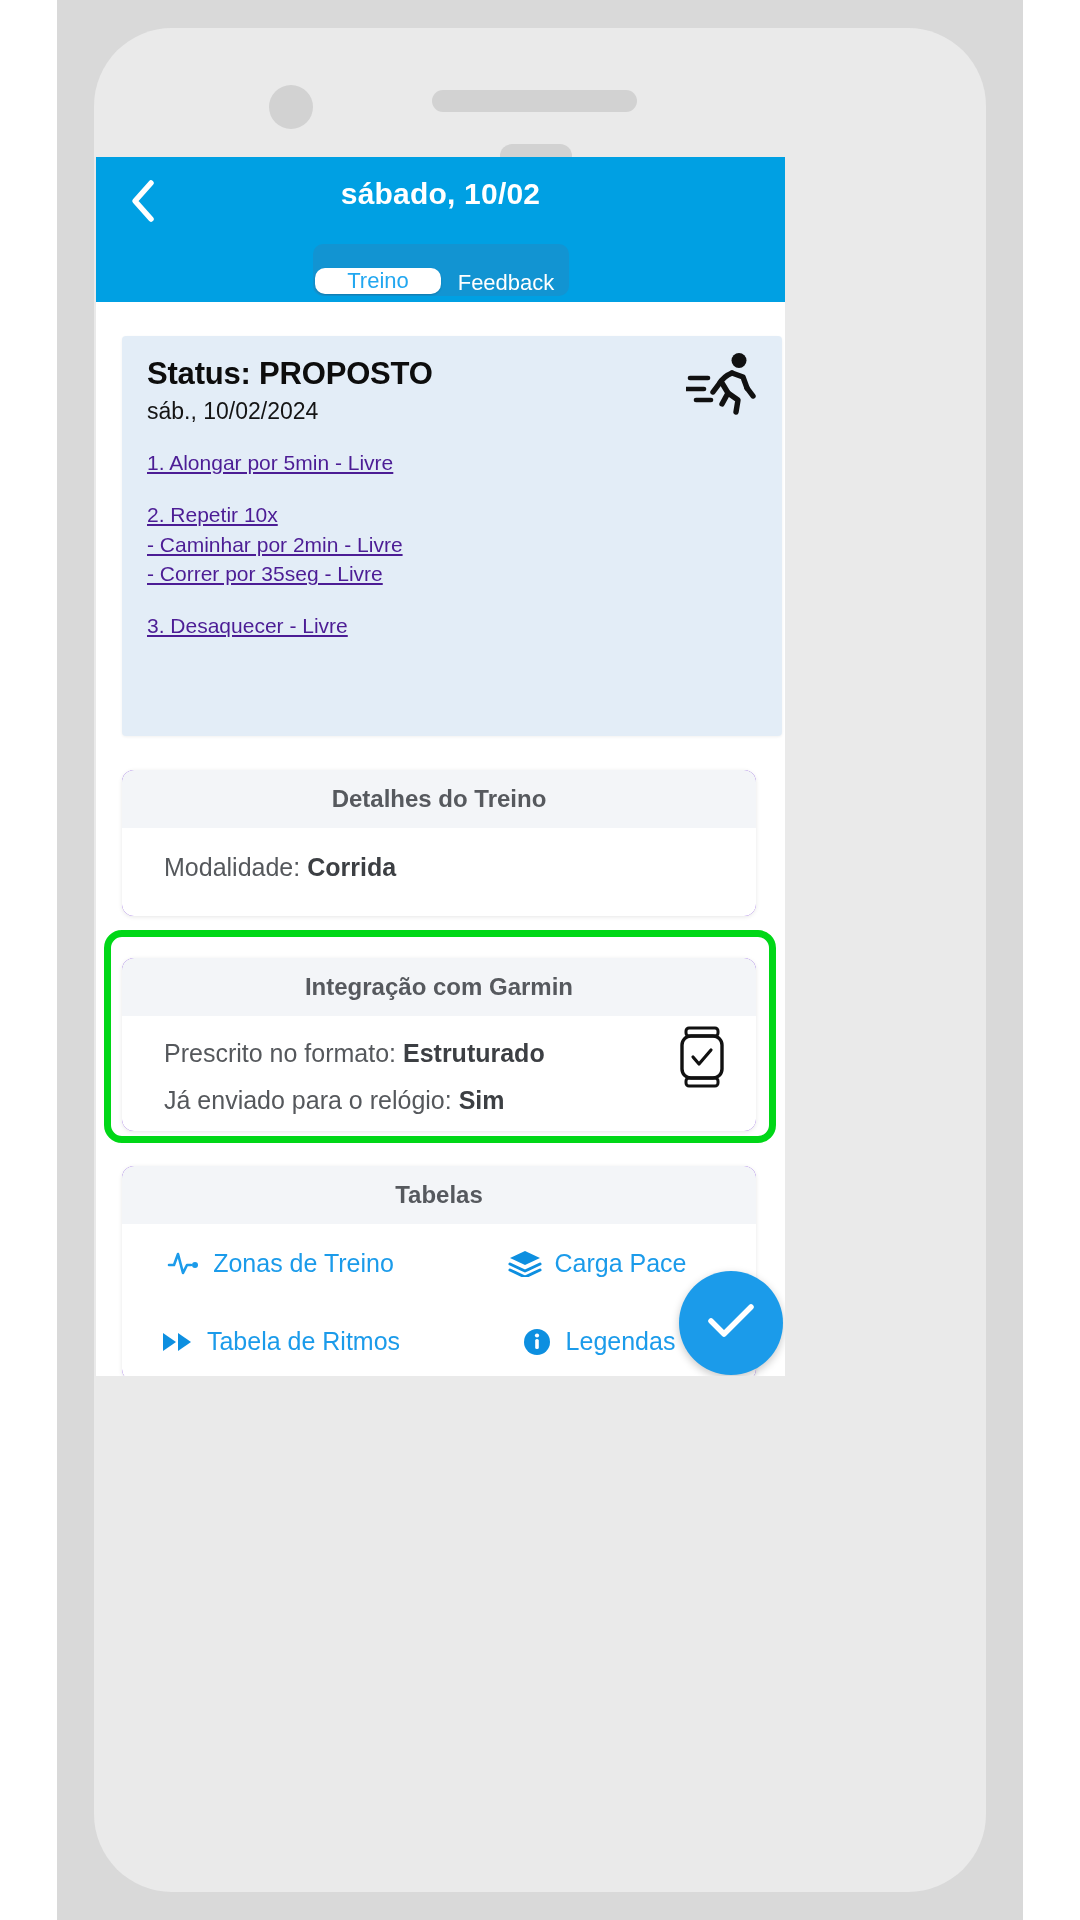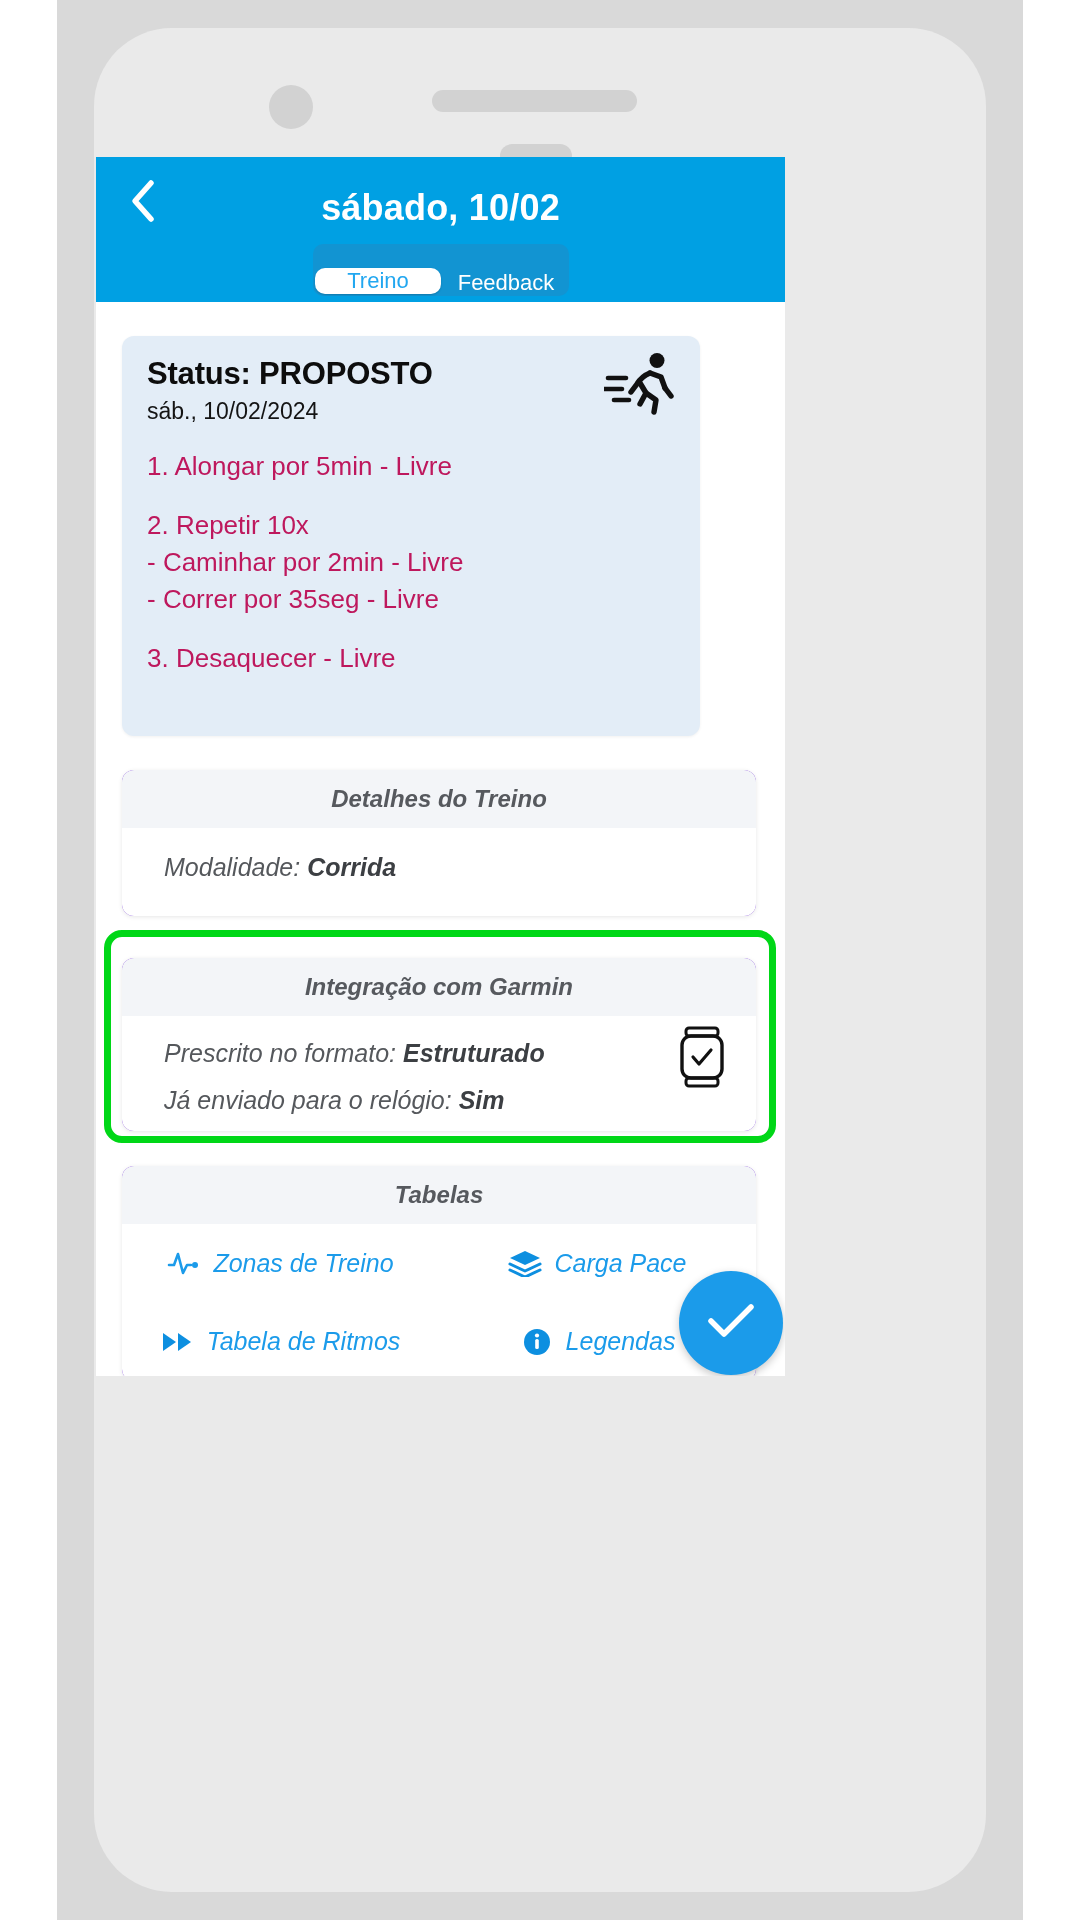--- a/index.html
+++ b/index.html
@@ -100,25 +100,25 @@
     height: 60px;
     display: flex;
     align-items: center;
     justify-content: center;
     cursor: pointer;
   }
   .back-button svg { display: block; }
   .appbar-title {
     position: absolute;
     left: 0;
-    top: 30px;
+    top: 20px;
     width: 689px;
     text-align: center;
     color: #ffffff;
-    font-size: 36px;
+    font-size: 30px;
     font-weight: bold;
     letter-spacing: 0.2px;
   }
 
   
   .segmented {
     position: absolute;
     left: 217px;
     top: 87px;
     width: 256px;
@@ -154,24 +154,24 @@
     width: 689px;
     height: 1074px;
     background: #ffffff;
   }
 
   
   .status-card {
     position: absolute;
     left: 26px;
     top: 34px;
-    width: 578px;
+    width: 660px;
     height: 400px;
     background: #e3edf7;
-    border-radius: 12px;
+    border-radius: 4px;
     box-shadow: 0 1px 3px rgba(0,0,0,0.06);
   }
   .status-title {
     position: absolute;
     left: 25px;
     top: 20px;
     font-size: 31px;
     font-weight: bold;
     color: #0d0d0d;
     letter-spacing: -0.2px;
@@ -190,37 +190,37 @@
     width: 74px;
     height: 70px;
   }
   .steps {
     position: absolute;
     left: 25px;
     top: 112px;
     right: 20px;
   }
   .step-line {
-    font-size: 26px;
-    color: #be185d;
+    font-size: 21px;
+    color: #4c1d95;
     line-height: 1.42;
     white-space: pre;
+    text-decoration: underline;
   }
   .step-line.gap { height: 22px; }
 
   
   .info-card {
     position: absolute;
     left: 26px;
     width: 634px;
     background: #6d28d9;
     border-radius: 12px;
     box-shadow: 0 1px 4px rgba(0,0,0,0.10);
     overflow: hidden;
-    font-style: italic;
   }
   .card-header {
     height: 58px;
     background: #f3f5f8;
     display: flex;
     align-items: center;
     justify-content: center;
     font-size: 24px;
     font-weight: bold;
     color: #56595e;

